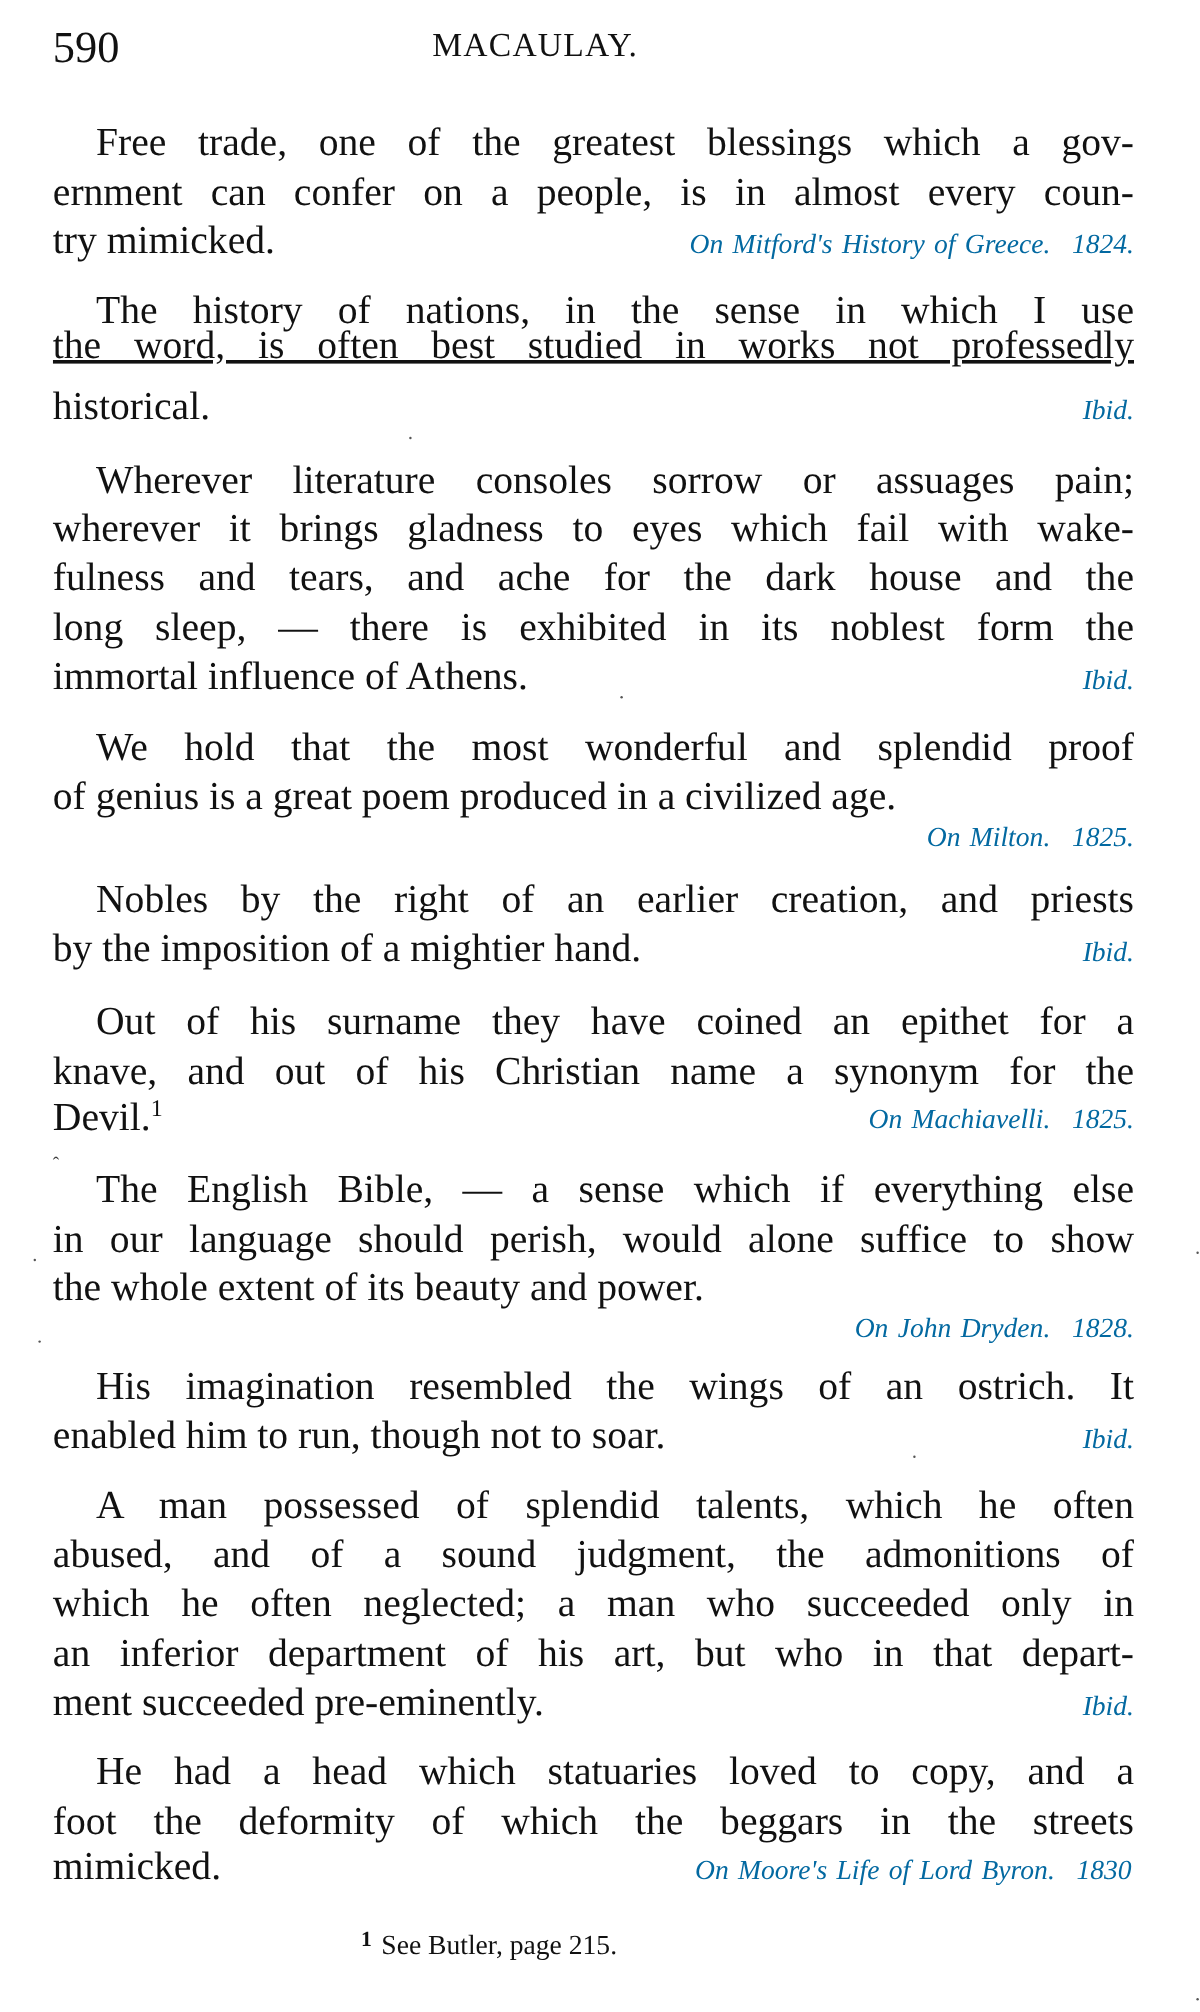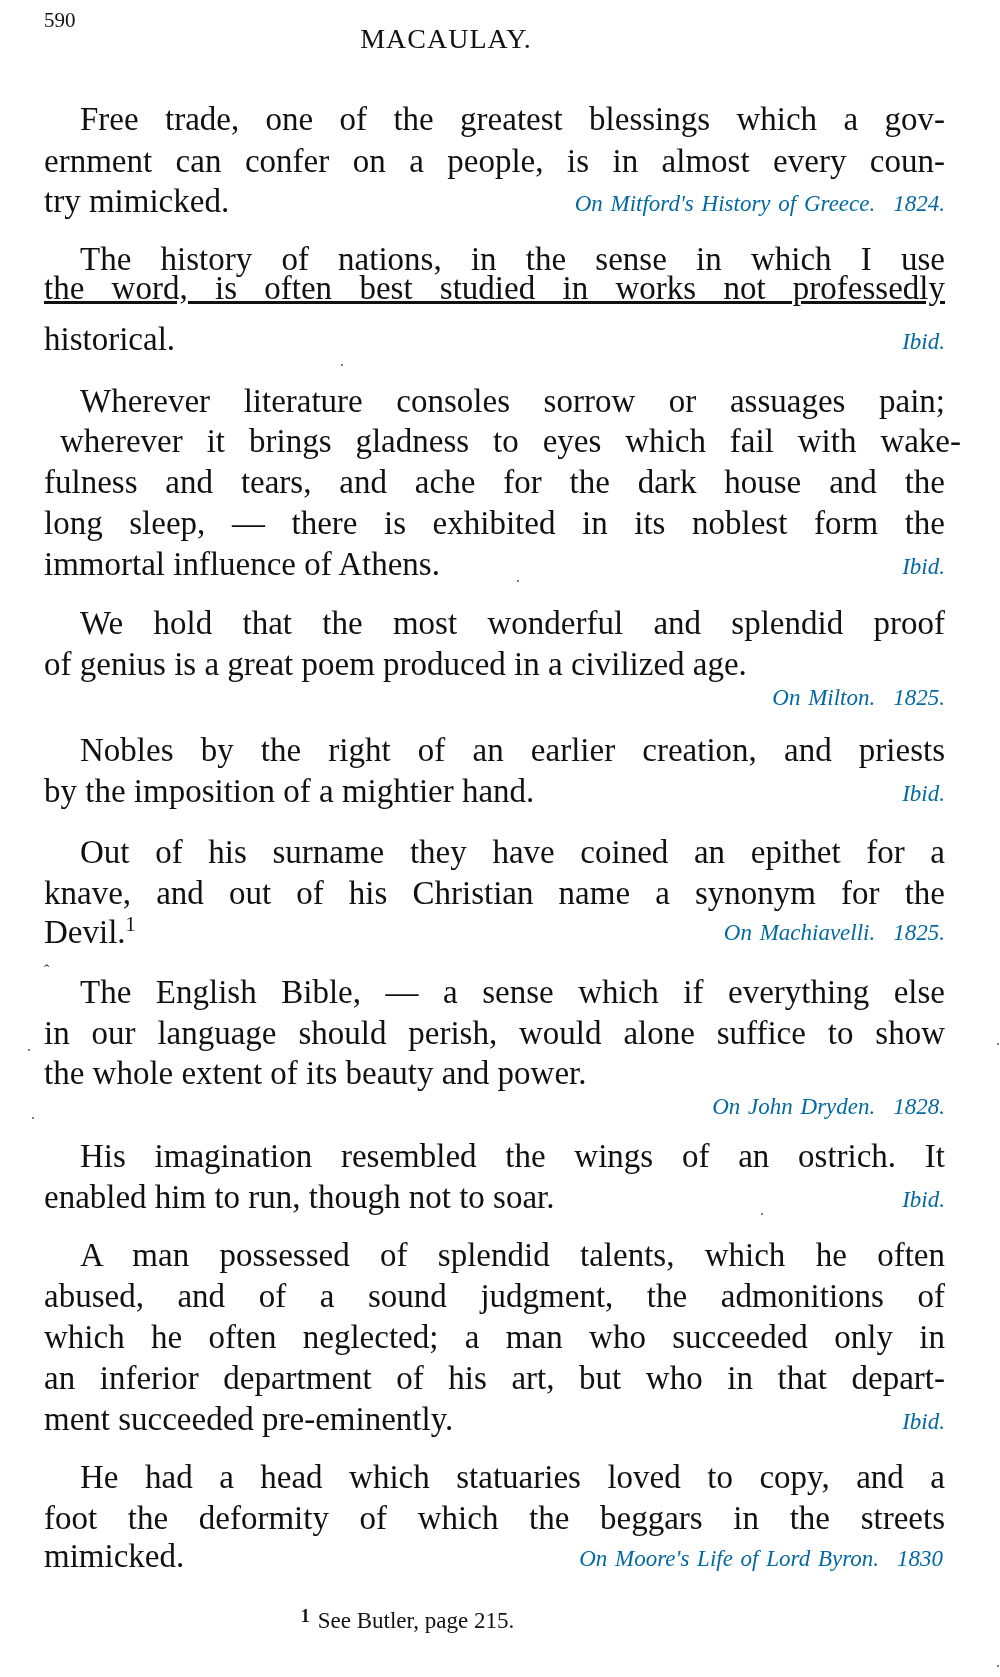--- a/index.html
+++ b/index.html
@@ -1,18 +1,18 @@
 <!DOCTYPE html>
 <html><head>
 <meta charset="utf-8">
 <style>
   html, body { margin: 0; padding: 0; background: #ffffff; }
   body { width: 1000px; height: 1677px; position: relative; overflow: hidden; }
   .page { position: absolute; left: 0; top: 0; width: 1000px; height: 1677px; background: #fff; color: #111; }
-  .hdr { position: absolute; top: 10px; font-family: "Liberation Serif", serif; font-size: 21px; color: #111; line-height: 1; }
+  .hdr { position: absolute; top: 22px; font-family: "Liberation Serif", serif; font-size: 37px; color: #111; line-height: 1; }
   .pgnum { left: 44px; }
   .running { left: 0; width: 892px; text-align: center; letter-spacing: 1px; font-size: 28px; top: 25px; padding-left: 0; }
   .line { position: absolute; left: 44px; width: 901px; font-family: "Liberation Serif", serif; font-size: 33px; line-height: 40px; height: 40px; white-space: nowrap; color: #111; }
   .line.j { text-align: justify; text-align-last: justify; }
   .line.first { padding-left: 36px; width: 865px; }
   .attr { position: absolute; right: 55px; font-family: "Liberation Serif", serif; font-style: italic; font-size: 23px; line-height: 30px; white-space: nowrap; color: #0369a1; word-spacing: 2px; }
   .attr .yr { margin-left: 18px; }
   sup.fn { font-size: 20px; vertical-align: 12px; line-height: 0; }
   .footnote { position: absolute; left: 0; width: 815px; text-align: center; top: 1606px; font-family: "Liberation Serif", serif; font-size: 23px; color: #111; }
   .footnote .fnmark { font-size: 18px; vertical-align: 6px; margin-right: 8px; font-weight: bold; }
@@ -41,21 +41,21 @@
     <div class="line j" style="top: 268px; white-space: normal; overflow: hidden; text-decoration: underline;">the word, is often best studied in works not professedly</div>
     <div class="line" style="top:319px">historical.</div>
     <div class="attr" style="top:327px">
       <span>Ibid.</span>
     </div>
   </div>
   <div class="speck" style="left:341px;top:364px"></div>
 
   <div>
     <div class="line j first" style="top: 381px; white-space: normal; overflow: hidden;">Wherever literature consoles sorrow or assuages pain;</div>
-    <div class="line j" style="top: 421px; white-space: normal; overflow: hidden; margin-left: 16px;">wherever it brings gladness to eyes which fail with wake-</div>
+    <div class="line j" style="top: 421px; white-space: normal; overflow: hidden;">wherever it brings gladness to eyes which fail with wake-</div>
     <div class="line j" style="top: 462px; white-space: normal; overflow: hidden;">fulness and tears, and ache for the dark house and the</div>
     <div class="line j" style="top: 503px; white-space: normal; overflow: hidden;">long sleep, — there is exhibited in its noblest form the</div>
     <div class="line" style="top:544px">immortal influence of Athens.</div>
     <div class="attr" style="top:552px">
       <span>Ibid.</span>
     </div>
   </div>
   <div class="speck" style="left:517px;top:580px"></div>
 
   <div>

